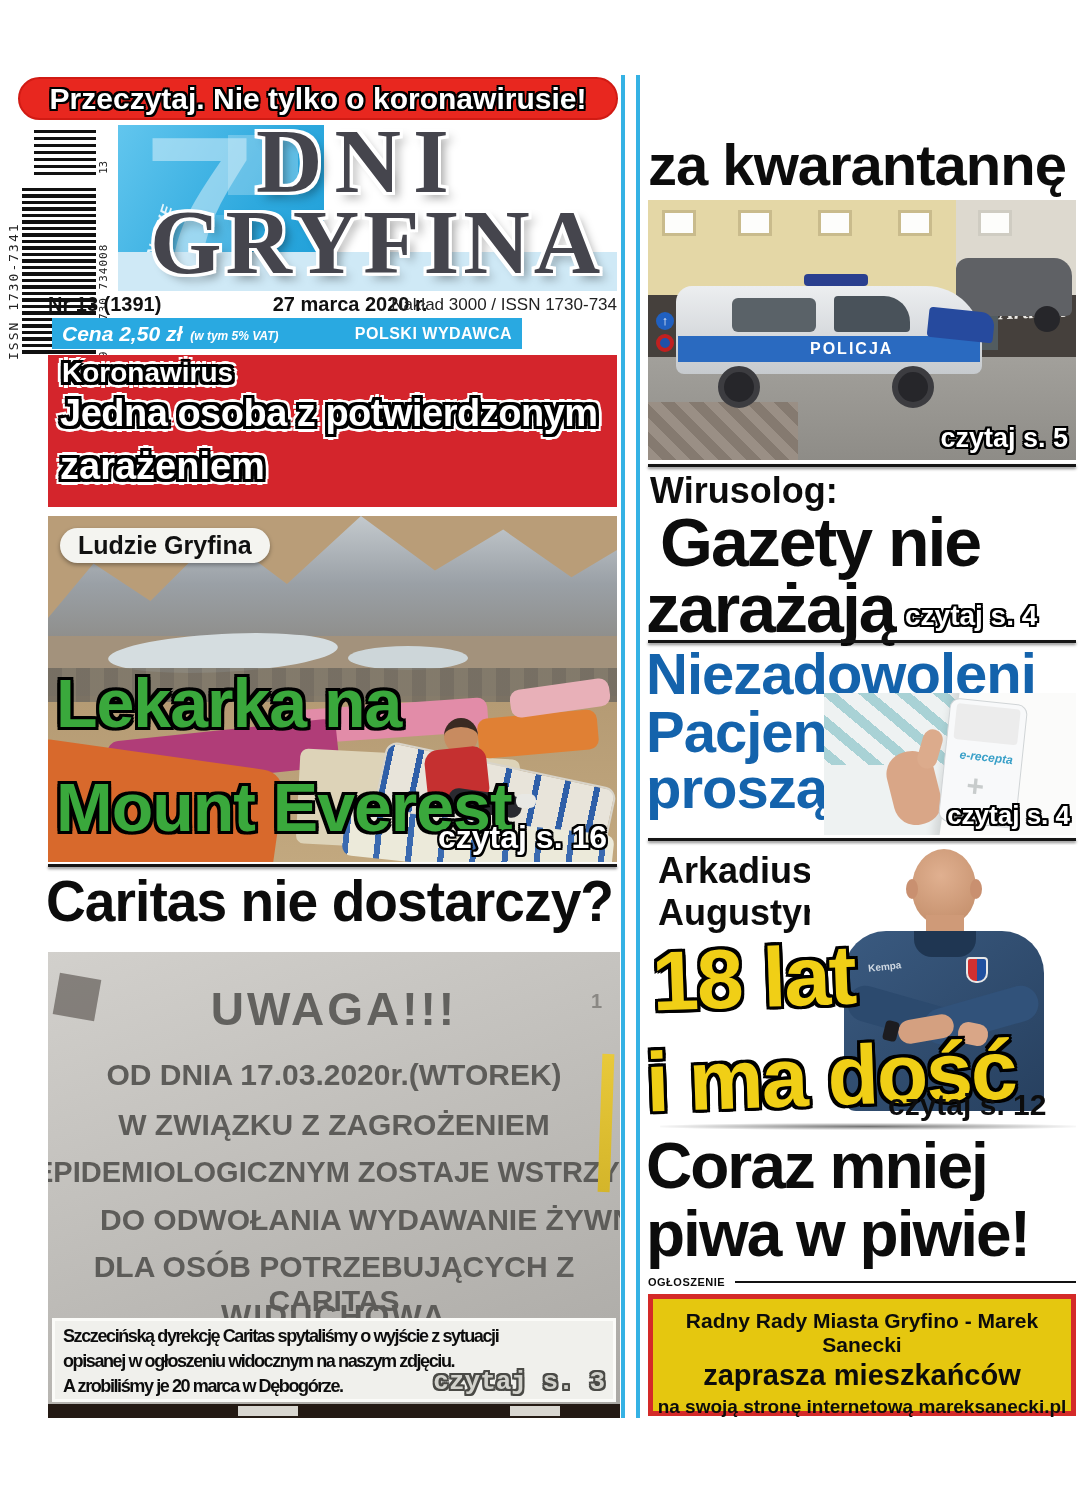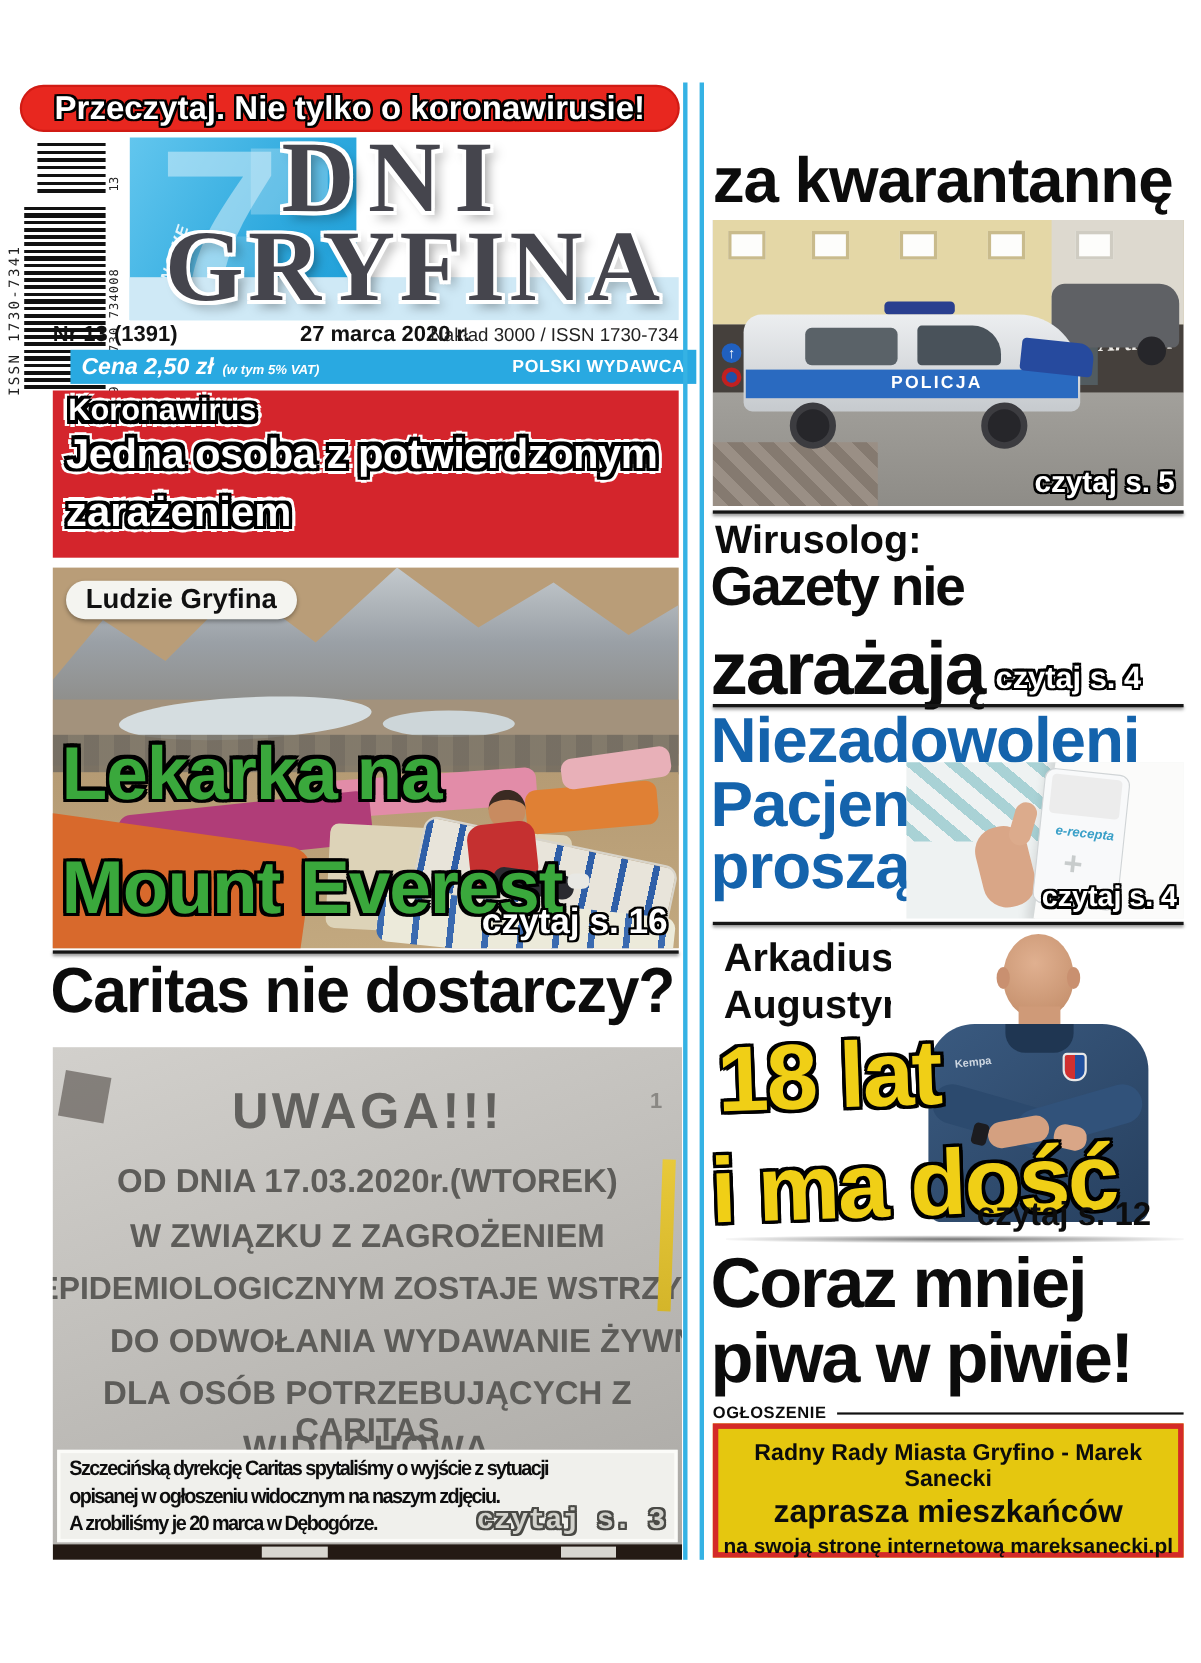--- a/index.html
+++ b/index.html
@@ -63,21 +63,21 @@
     <div class="abs b" style="left:14px;top:96px;font-size:15px;font-style:italic;color:rgba(255,255,255,.85);transform:rotate(-72deg);letter-spacing:2px;">NOWE</div>
   </div>
   <div class="abs" style="left:118px;top:252px;width:499px;height:39px;background:#cfe9f6;"></div>
   <div class="abs b oW3" style="left:256px;top:118px;font-family:'Liberation Serif',serif;font-size:92px;line-height:86px;color:#45454d;letter-spacing:12px;">DNI</div>
   <div class="abs b oW3" style="left:150px;top:196px;font-family:'Liberation Serif',serif;font-size:92px;line-height:92px;color:#45454d;letter-spacing:4px;">GRYFINA</div>
 
   <div class="abs b" style="left:48px;top:293px;font-size:20px;color:#111;">Nr 13 (1391)</div>
   <div class="abs b" style="left:230px;top:293px;width:240px;text-align:center;font-size:20px;color:#111;">27 marca 2020 r.</div>
   <div class="abs" style="left:330px;top:295px;width:287px;text-align:right;font-size:17px;color:#222;">Nakład 3000 / ISSN 1730-734</div>
 
-  <div class="abs" style="left:64px;top:318px;width:569px;height:31px;background:#29a9e1;display:flex;align-items:center;padding:0 10px;color:#fff;">
+  <div class="abs" style="left:52px;top:318px;width:470px;height:31px;background:#29a9e1;display:flex;align-items:center;padding:0 10px;color:#fff;">
     <span class="b" style="font-size:21px;font-style:italic;">Cena 2,50 zł</span>
     <span class="b" style="font-size:12px;font-style:italic;margin-left:8px;margin-top:4px;">(w tym 5% VAT)</span>
     <span style="flex:1"></span>
     <span class="b" style="font-size:16px;letter-spacing:.5px;">POLSKI WYDAWCA</span>
   </div>
 
   <div class="abs" style="left:48px;top:355px;width:569px;height:152px;background:#d4252c;">
     <div class="abs b oBW" style="left:14px;top:2px;font-size:28px;color:#fff;">Koronawirus</div>
     <div class="abs b oBW" style="left:12px;top:37px;font-size:38px;color:#fff;letter-spacing:-.5px;white-space:nowrap;">Jedna osoba z potwierdzonym</div>
     <div class="abs b oBW" style="left:12px;top:90px;font-size:38px;color:#fff;">zarażeniem</div>
@@ -169,21 +169,21 @@
       <div class="abs" style="left:252px;top:52px;width:66px;height:30px;background:#264a9e;border-radius:4px 14px 4px 4px;transform:rotate(6deg);"></div>
       <div class="abs" style="left:42px;top:108px;width:42px;height:42px;border-radius:50%;background:#26262a;border:6px solid #3c3c40;"></div>
       <div class="abs" style="left:216px;top:108px;width:42px;height:42px;border-radius:50%;background:#26262a;border:6px solid #3c3c40;"></div>
     </div>
     <div class="abs b oB2 readmore-w" style="right:8px;bottom:6px;font-size:27px;">czytaj s. 5</div>
   </div>
 
   <div class="abs hrule" style="left:648px;top:464px;width:428px;"></div>
 
   <div class="abs b" style="left:650px;top:470px;font-size:36px;color:#0c0c0c;">Wirusolog:</div>
-  <div class="abs headline" style="left:646px;top:508px;font-size:50px;letter-spacing:-2px;">Gazety nie</div>
+  <div class="abs headline" style="left:660px;top:508px;font-size:68px;letter-spacing:-2px;">Gazety nie</div>
   <div class="abs headline" style="left:646px;top:574px;font-size:68px;letter-spacing:-2px;">zarażają</div>
   <div class="abs b oB2 readmore-w" style="left:905px;top:600px;font-size:28px;">czytaj s. 4</div>
 
   <div class="abs hrule" style="left:648px;top:640px;width:428px;"></div>
 
   <div class="abs b" style="left:646px;top:646px;font-size:58px;line-height:56px;color:#1463ac;letter-spacing:-1px;">Niezadowoleni</div>
   <div class="abs b" style="left:646px;top:704px;font-size:58px;line-height:56px;color:#1463ac;letter-spacing:-1px;">Pacjenci</div>
   <div class="abs b" style="left:646px;top:760px;font-size:58px;line-height:56px;color:#1463ac;letter-spacing:-1px;">proszą</div>
 
   <div class="abs photo" style="left:824px;top:693px;width:252px;height:142px;background:#eef2f2;">
@@ -223,21 +223,21 @@
   <div class="abs b oB3" style="left:652px;top:930px;font-size:84px;color:#f0cf16;transform:rotate(-2deg);letter-spacing:-2px;">18 lat</div>
   <div class="abs b oB3" style="left:646px;top:1028px;font-size:84px;color:#f0cf16;transform:rotate(-2deg);letter-spacing:-2px;">i ma dość</div>
   <div class="abs b" style="left:888px;top:1088px;font-size:30px;color:#0c0c0c;">czytaj s. 12</div>
 
   <div class="abs" style="left:660px;top:1123px;width:416px;height:7px;background:radial-gradient(ellipse at center,rgba(0,0,0,.55) 0%,rgba(0,0,0,0) 75%);"></div>
 
   <div class="abs headline" style="left:646px;top:1134px;font-size:64px;letter-spacing:-2px;">Coraz mniej</div>
   <div class="abs headline" style="left:646px;top:1202px;font-size:64px;letter-spacing:-2px;">piwa w piwie!</div>
 
   <div class="abs" style="left:648px;top:1276px;width:428px;display:flex;align-items:center;">
-    <span class="b" style="font-size:15px;letter-spacing:.5px;color:#0c0c0c;">OGŁOSZENIE</span>
+    <span class="b" style="font-size:11px;letter-spacing:.5px;color:#0c0c0c;">OGŁOSZENIE</span>
     <span style="flex:1;height:0;border-top:2px solid #111;margin-left:10px;"></span>
   </div>
 
   <div class="abs" style="left:648px;top:1294px;width:428px;height:122px;background:#e5c70f;border:5px solid #d42a28;text-align:center;padding-top:10px;">
     <div class="b" style="font-size:21px;color:#0c0c0c;">Radny Rady Miasta Gryfino - Marek Sanecki</div>
     <div class="b" style="font-size:29px;color:#0c0c0c;margin-top:2px;">zaprasza mieszkańców</div>
     <div class="b" style="font-size:19px;color:#0c0c0c;margin-top:4px;">na swoją stronę internetową mareksanecki.pl</div>
   </div>
 
 </div>

